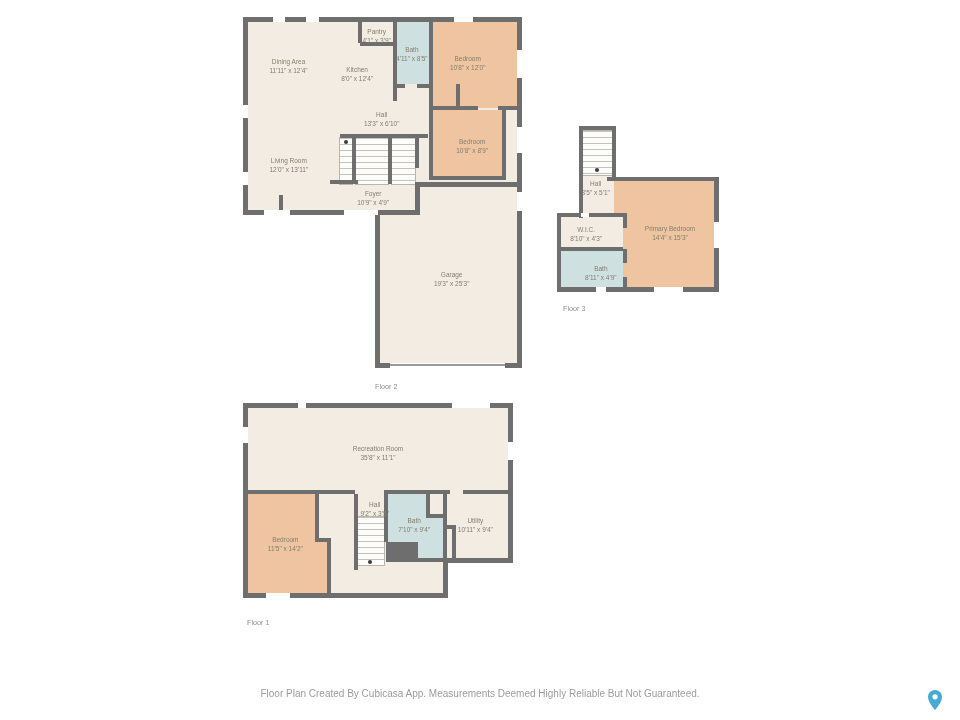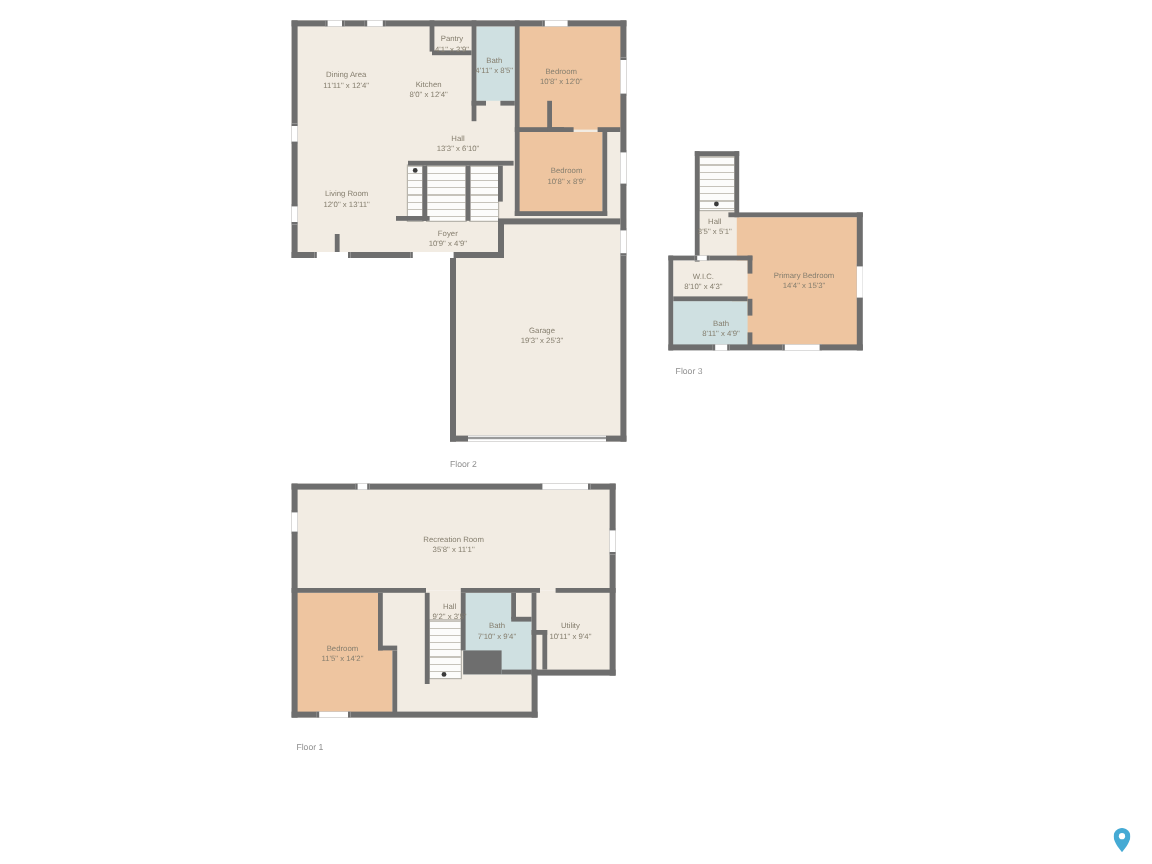--- a/index.html
+++ b/index.html
@@ -265,18 +265,19 @@
       </div>
     <div class="la" style="left:475px;top:517px;">
         <div class="room-label">
           <span class="nm">Utility</span>
           <span class="dm">10'11" x 9'4"</span>
         </div>
       </div>
     <div class="floor-label" style="left:247px;top:619px;">Floor 1</div>
   </div>
 
+  <div id="footer">Floor Plan Created By Cubicasa App. Measurements Deemed Highly Reliable But Not Guaranteed.</div>
   <svg id="pin" viewBox="0 0 14 20">
     <path d="M7 0C3.1 0 0 3.1 0 7c0 5.2 7 13 7 13s7-7.8 7-13C14 3.1 10.9 0 7 0z" fill="#45aad4"></path>
     <circle cx="7" cy="6.8" r="2.6" fill="#ffffff"></circle>
   </svg>
 
 </div>
 
 </body></html>

